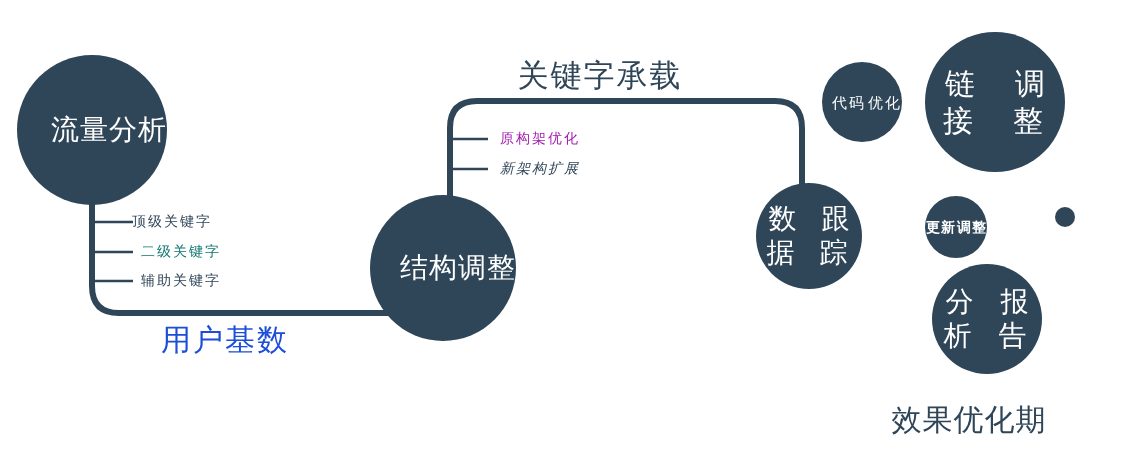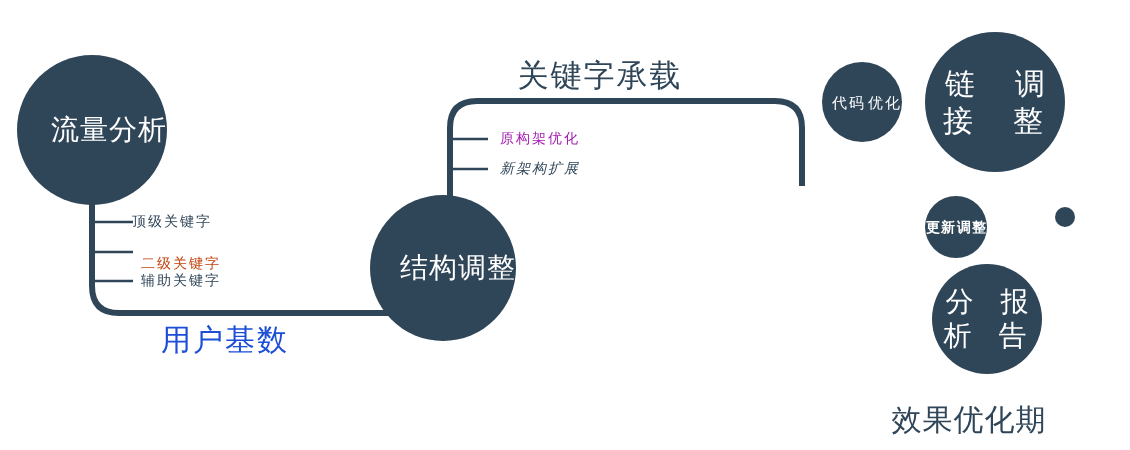--- a/index.html
+++ b/index.html
@@ -29,20 +29,24 @@
   </svg>
 
   <div class="node" style="left:17px;top:55px;width:150px;height:150px;background:#2f4558;font-size:28px;letter-spacing:1px;text-indent:1px;">
     <span>流量分析</span>
   </div>
 
   <div class="node" style="left:370px;top:195px;width:146px;height:146px;background:#2f4558;font-size:28px;letter-spacing:1px;text-indent:1px;">
     <span>结构调整</span>
   </div>
 
+  <div class="node" style="left:756px;top:183px;width:106px;height:106px;background:#2f4558;font-size:28px;letter-spacing:4px;text-indent:4px;line-height:1.2;">
+    <span>数据</span>
+    <span>跟踪</span>
+  </div>
 
   <div class="node" style="left:822px;top:62px;width:80px;height:80px;background:#2f4558;font-size:15px;letter-spacing:2px;text-indent:2px;line-height:1.4;">
     <span>代码</span>
     <span>优化</span>
   </div>
 
   <div class="node" style="left:925px;top:32px;width:140px;height:140px;background:#2f4558;font-size:30px;letter-spacing:4px;text-indent:4px;line-height:1.25;">
     <span>链接</span>
     <span>调整</span>
   </div>
@@ -59,18 +63,18 @@
     <span>报告</span>
   </div>
 
   <div class="edge-label" style="left:600px;top:76px;font-size:31px;color:#2f4558;letter-spacing:2px;">关键字承载</div>
 
   <div class="edge-label" style="left:225px;top:340px;font-size:30px;color:#1d4ed8;letter-spacing:2px;">用户基数</div>
 
   <div class="edge-label" style="left:969px;top:420px;font-size:30px;color:#2f4558;letter-spacing:1px;">效果优化期</div>
 
   <div class="branch-label" style="left:132px;top:222px;font-size:14px;color:#2f4558;letter-spacing:2px;">顶级关键字</div>
-  <div class="branch-label" style="left:141px;top:264px;font-size:14px;color:#c2410c;letter-spacing:2px;">二级关键字</div>
+  <div class="branch-label" style="left:141px;top:252px;font-size:14px;color:#0f766e;letter-spacing:2px;">二级关键字</div>
   <div class="branch-label" style="left:141px;top:281px;font-size:14px;color:#2f4558;letter-spacing:2px;">辅助关键字</div>
 
   <div class="branch-label" style="left:500px;top:139px;font-size:14px;color:#a21caf;letter-spacing:2px;">原构架优化</div>
   <div class="branch-label" style="left:500px;top:169px;font-size:14px;color:#2f4558;letter-spacing:2px;font-style:italic;">新架构扩展</div>
 </div>
 
 </body></html>

